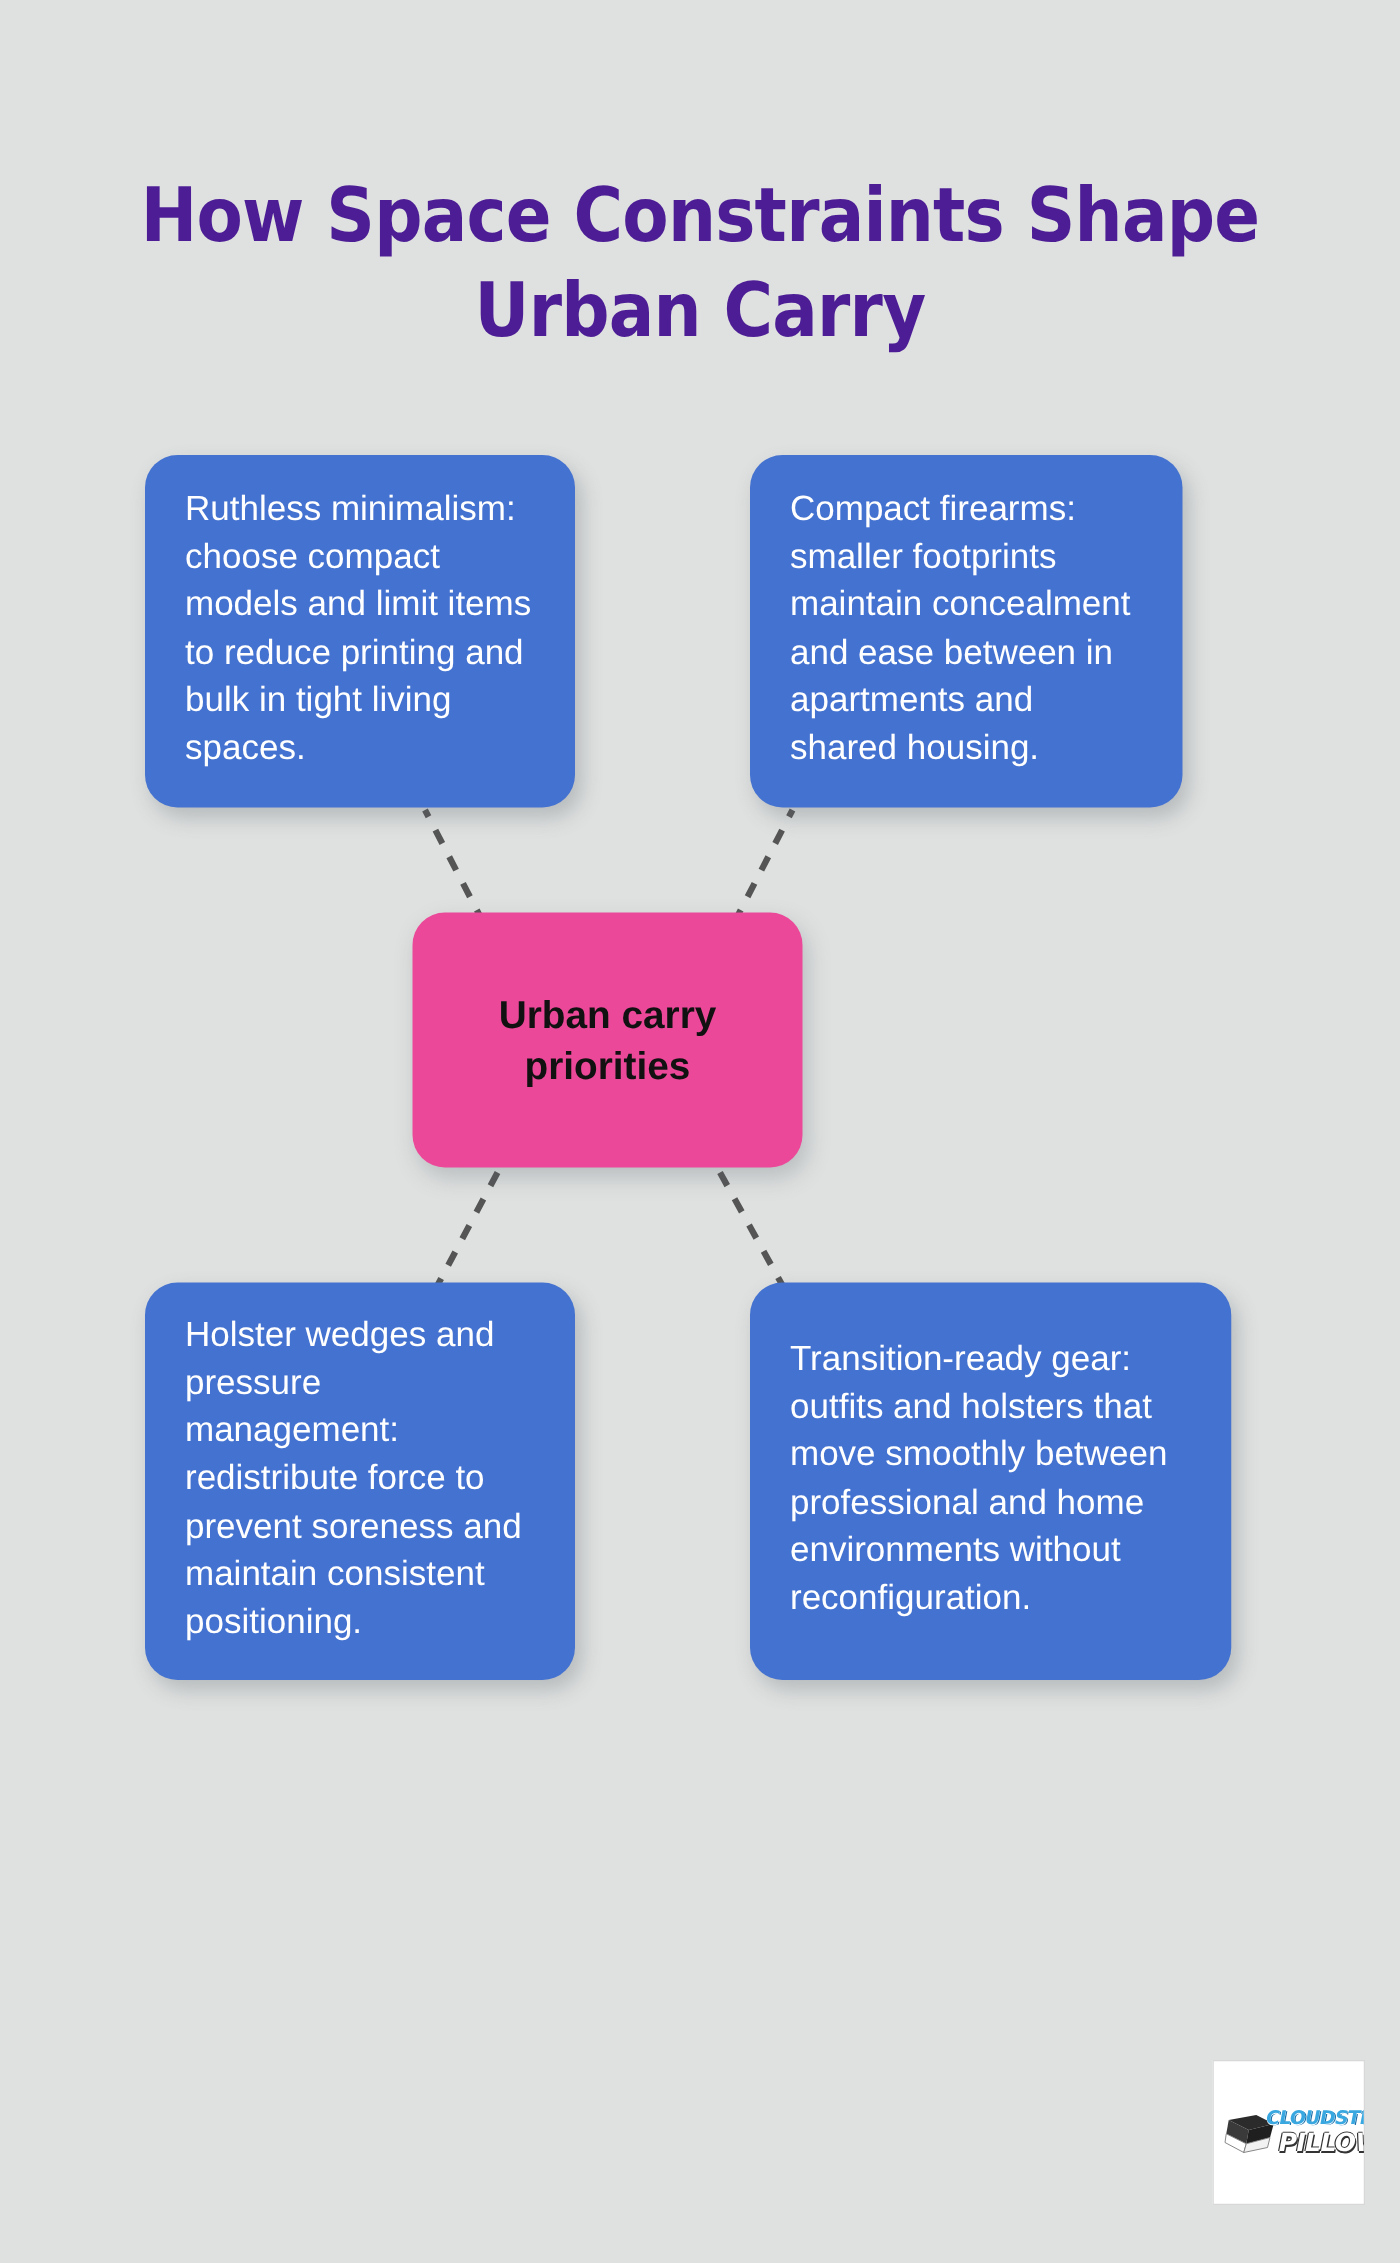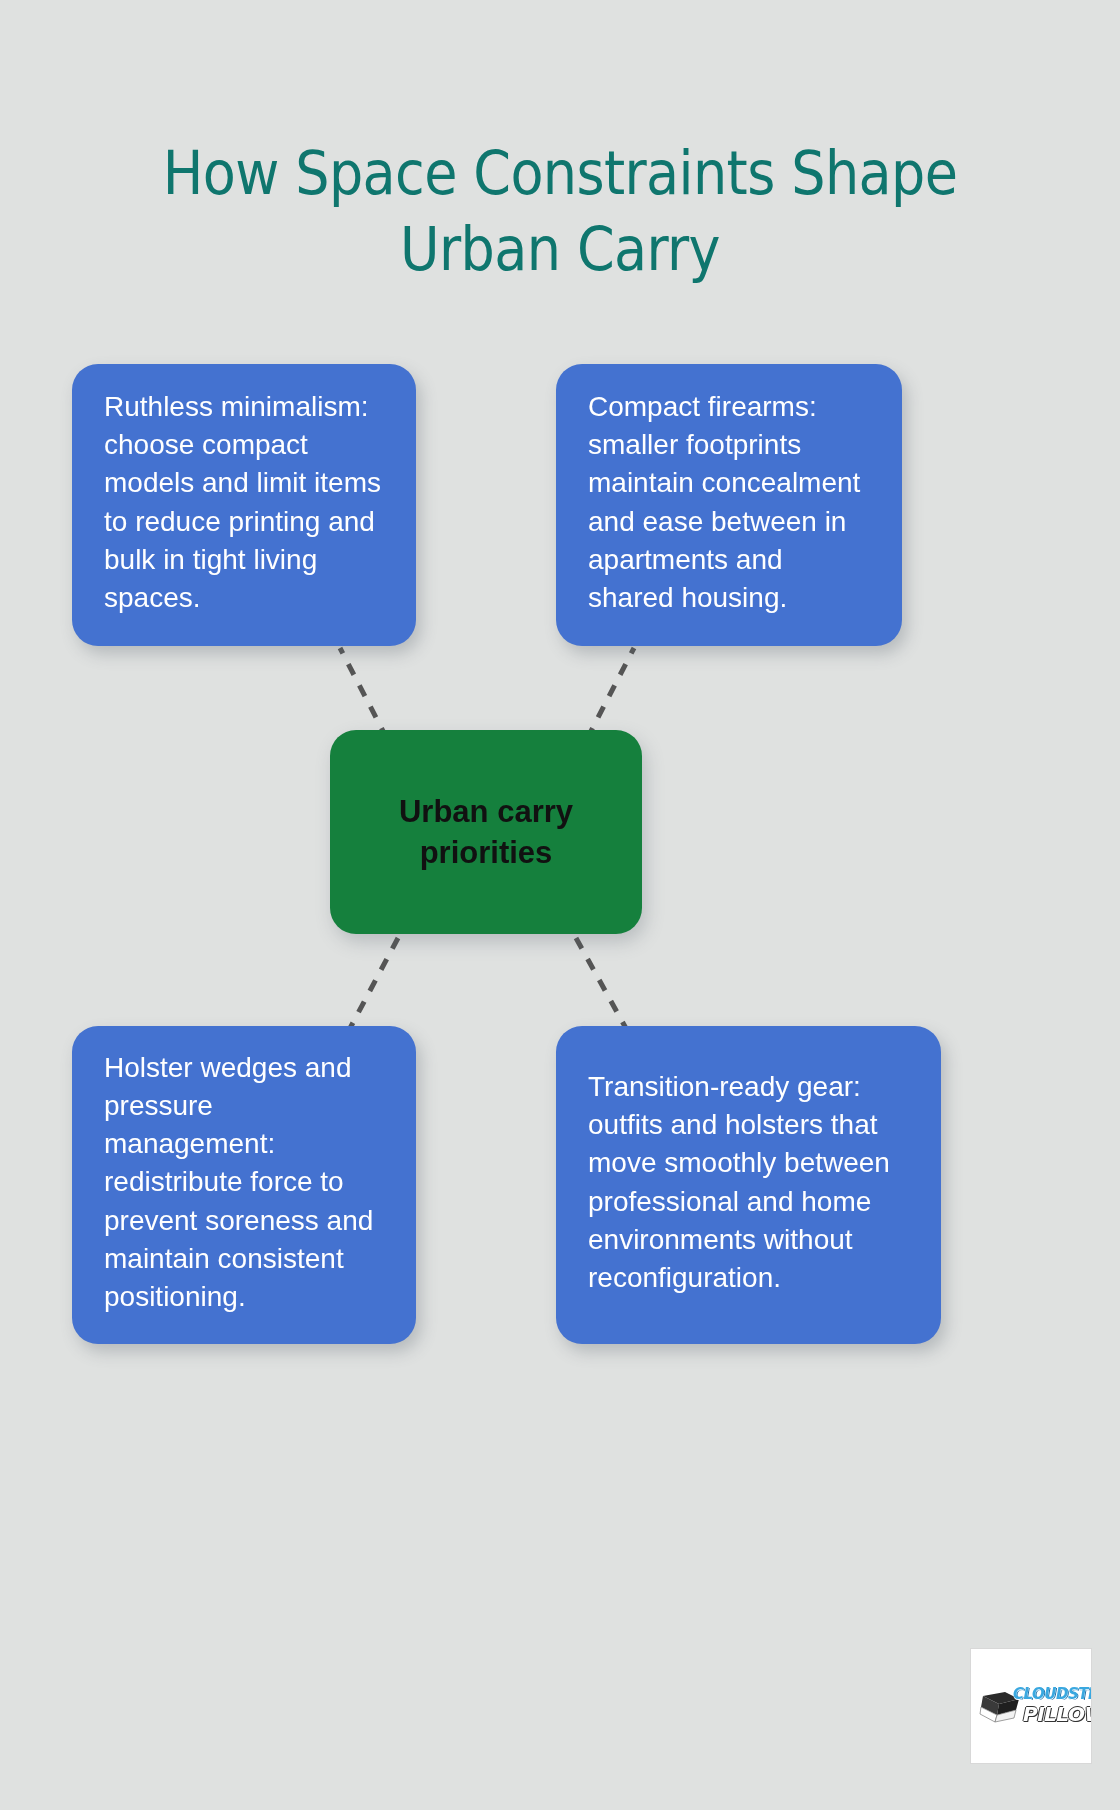--- a/index.html
+++ b/index.html
@@ -21,25 +21,25 @@
   }
 
   
   .title {
     position: absolute;
     left: 60px;
     top: 96px;
     width: 1000px;
     text-align: center;
     font-family: "DejaVu Sans Condensed", "Liberation Sans Narrow", "Liberation Sans", sans-serif;
-    font-weight: 400;
+    font-weight: 700;
     font-size: 60px;
     line-height: 1.26;
     letter-spacing: -0.6px;
-    color: #0f766e;
+    color: #4c1d95;
     white-space: pre-line;
   }
 
   
   .connectors {
     position: absolute;
     left: 0;
     top: 0;
     width: 1120px;
     height: 1810px;
@@ -56,24 +56,25 @@
   }
 
   .node.leaf {
     background: #4472d0;
     color: #ffffff;
     padding: 30px 34px 35px 32px;
     box-shadow: 5px 8px 16px rgba(90, 100, 110, 0.30);
     font-size: 28px;
     line-height: 1.36;
     font-weight: 400;
+    margin-left: 44px;
   }
 
   .node.center {
-    background: #15803d;
+    background: #ec4899;
     color: #111111;
     box-shadow: 4px 8px 18px rgba(90, 100, 110, 0.28);
     justify-content: center;
     text-align: center;
     font-weight: 700;
     font-size: 31px;
     line-height: 1.33;
   }
 
   #node-tl { left: 72px;  top: 364px;  width: 344px; height: 282px; }

